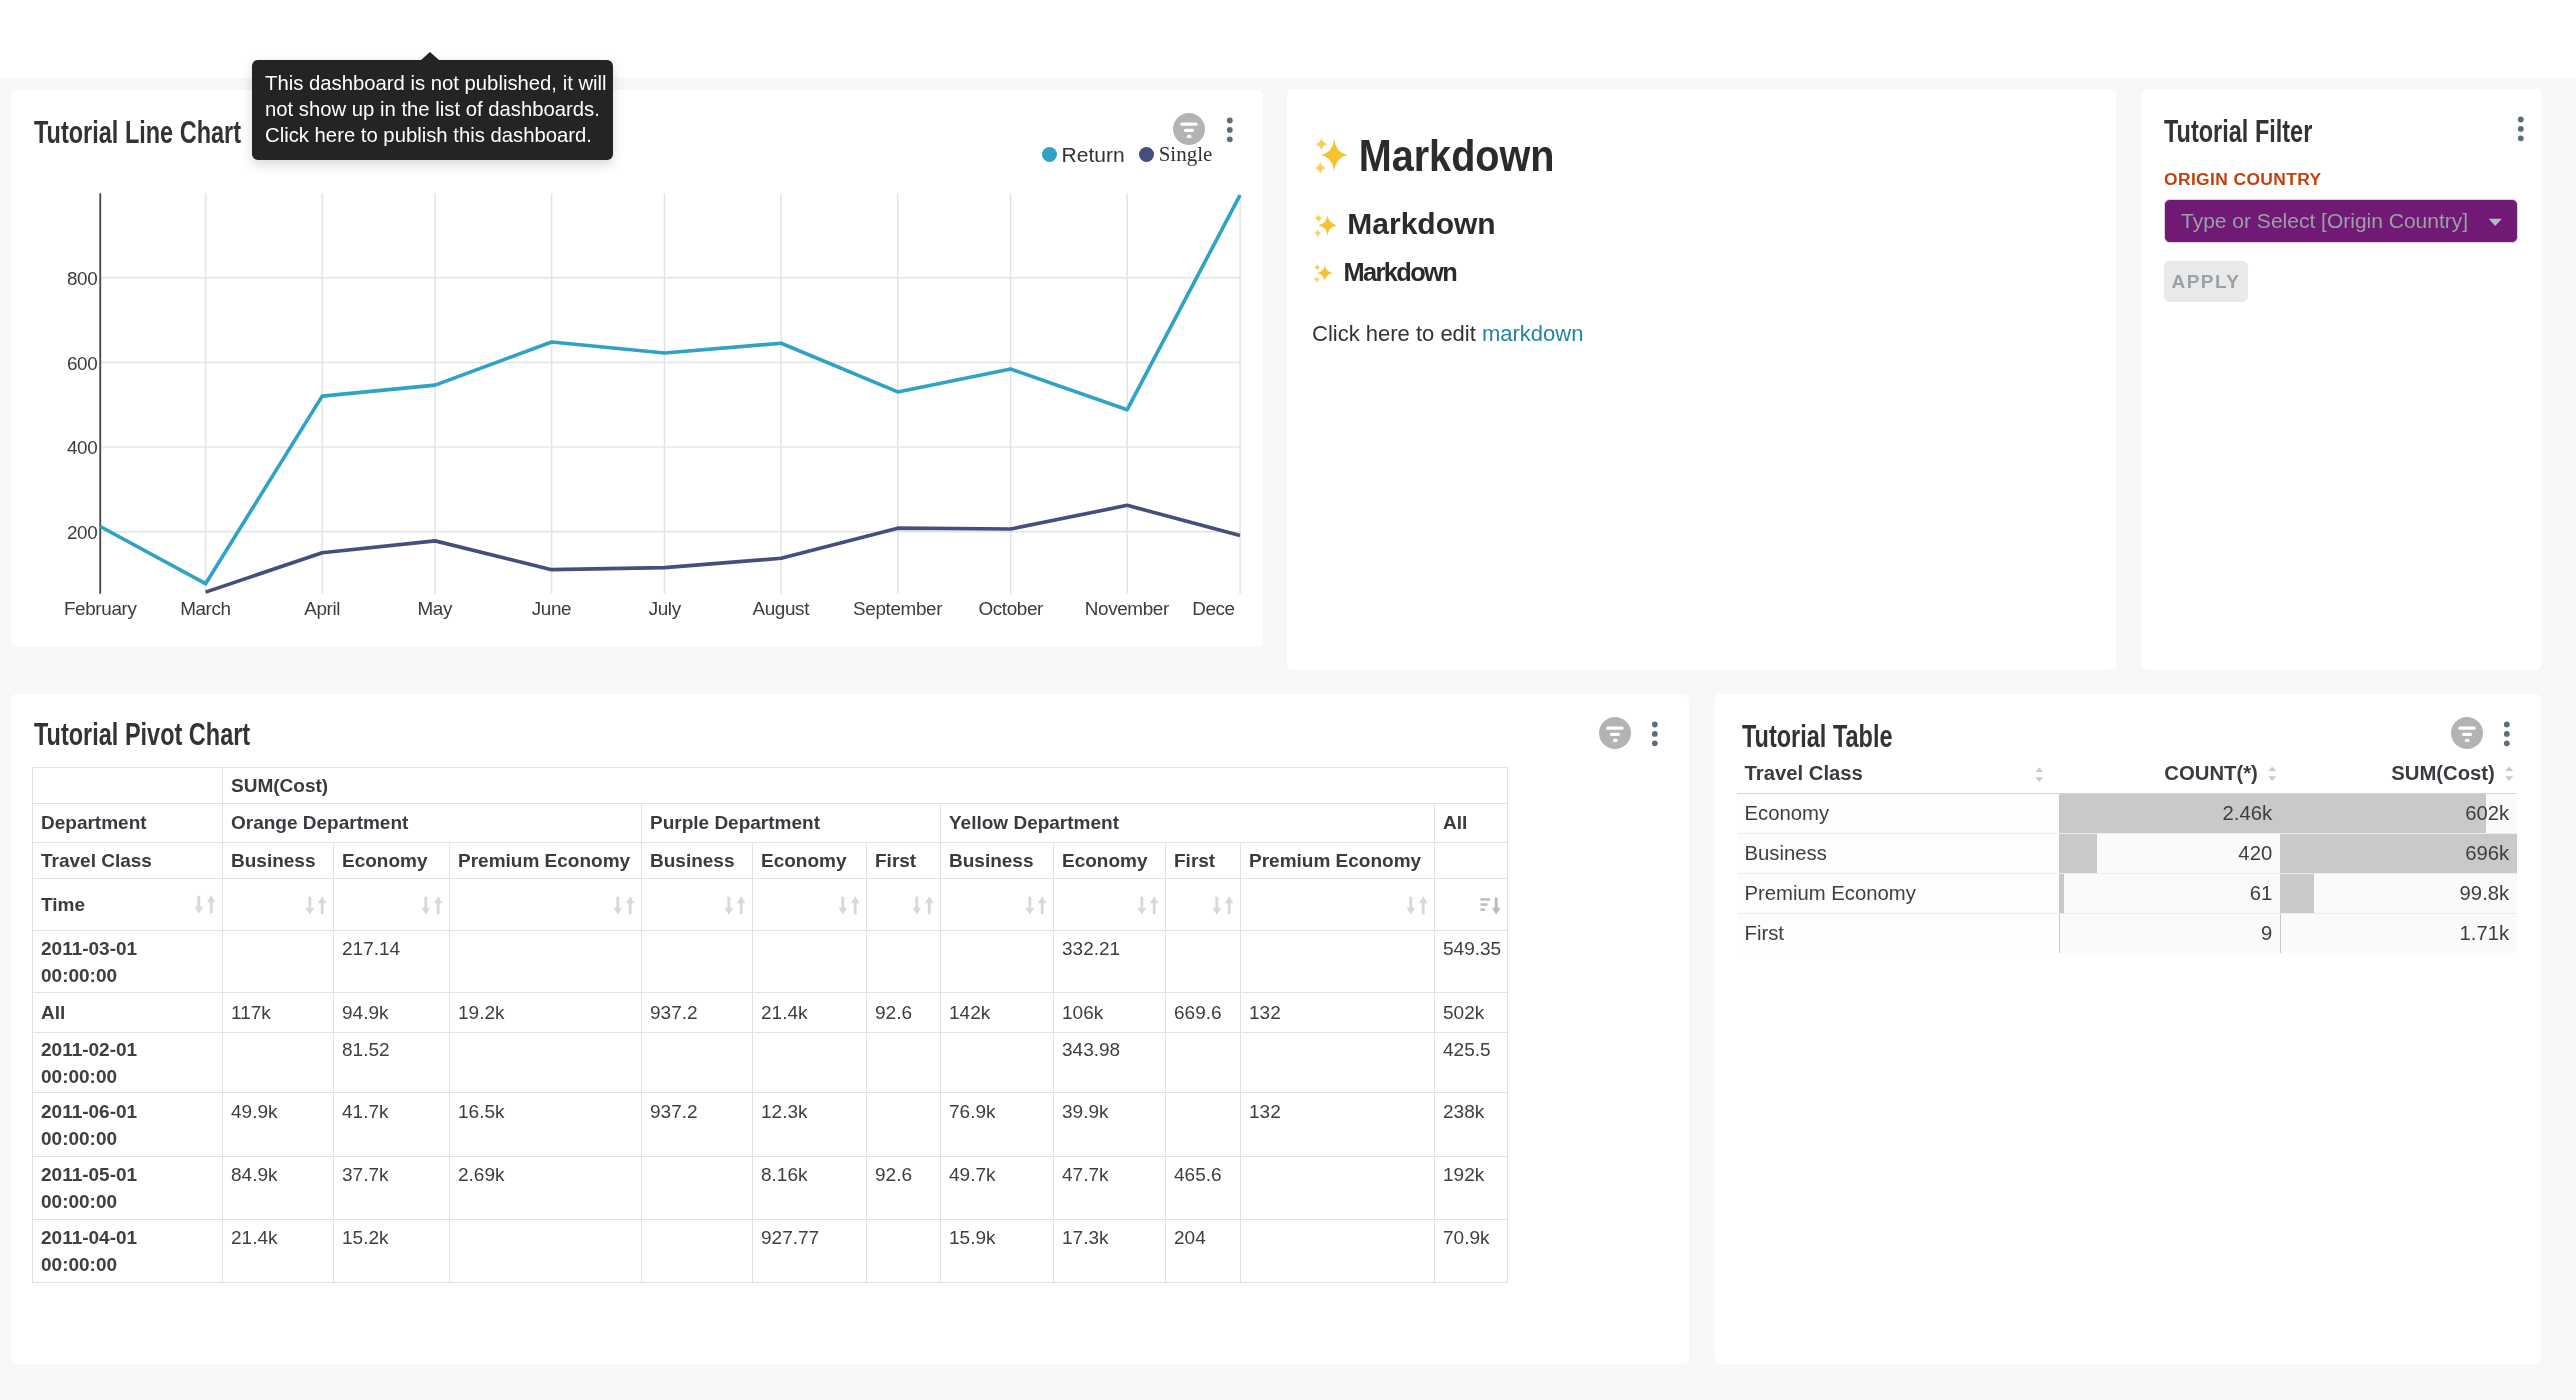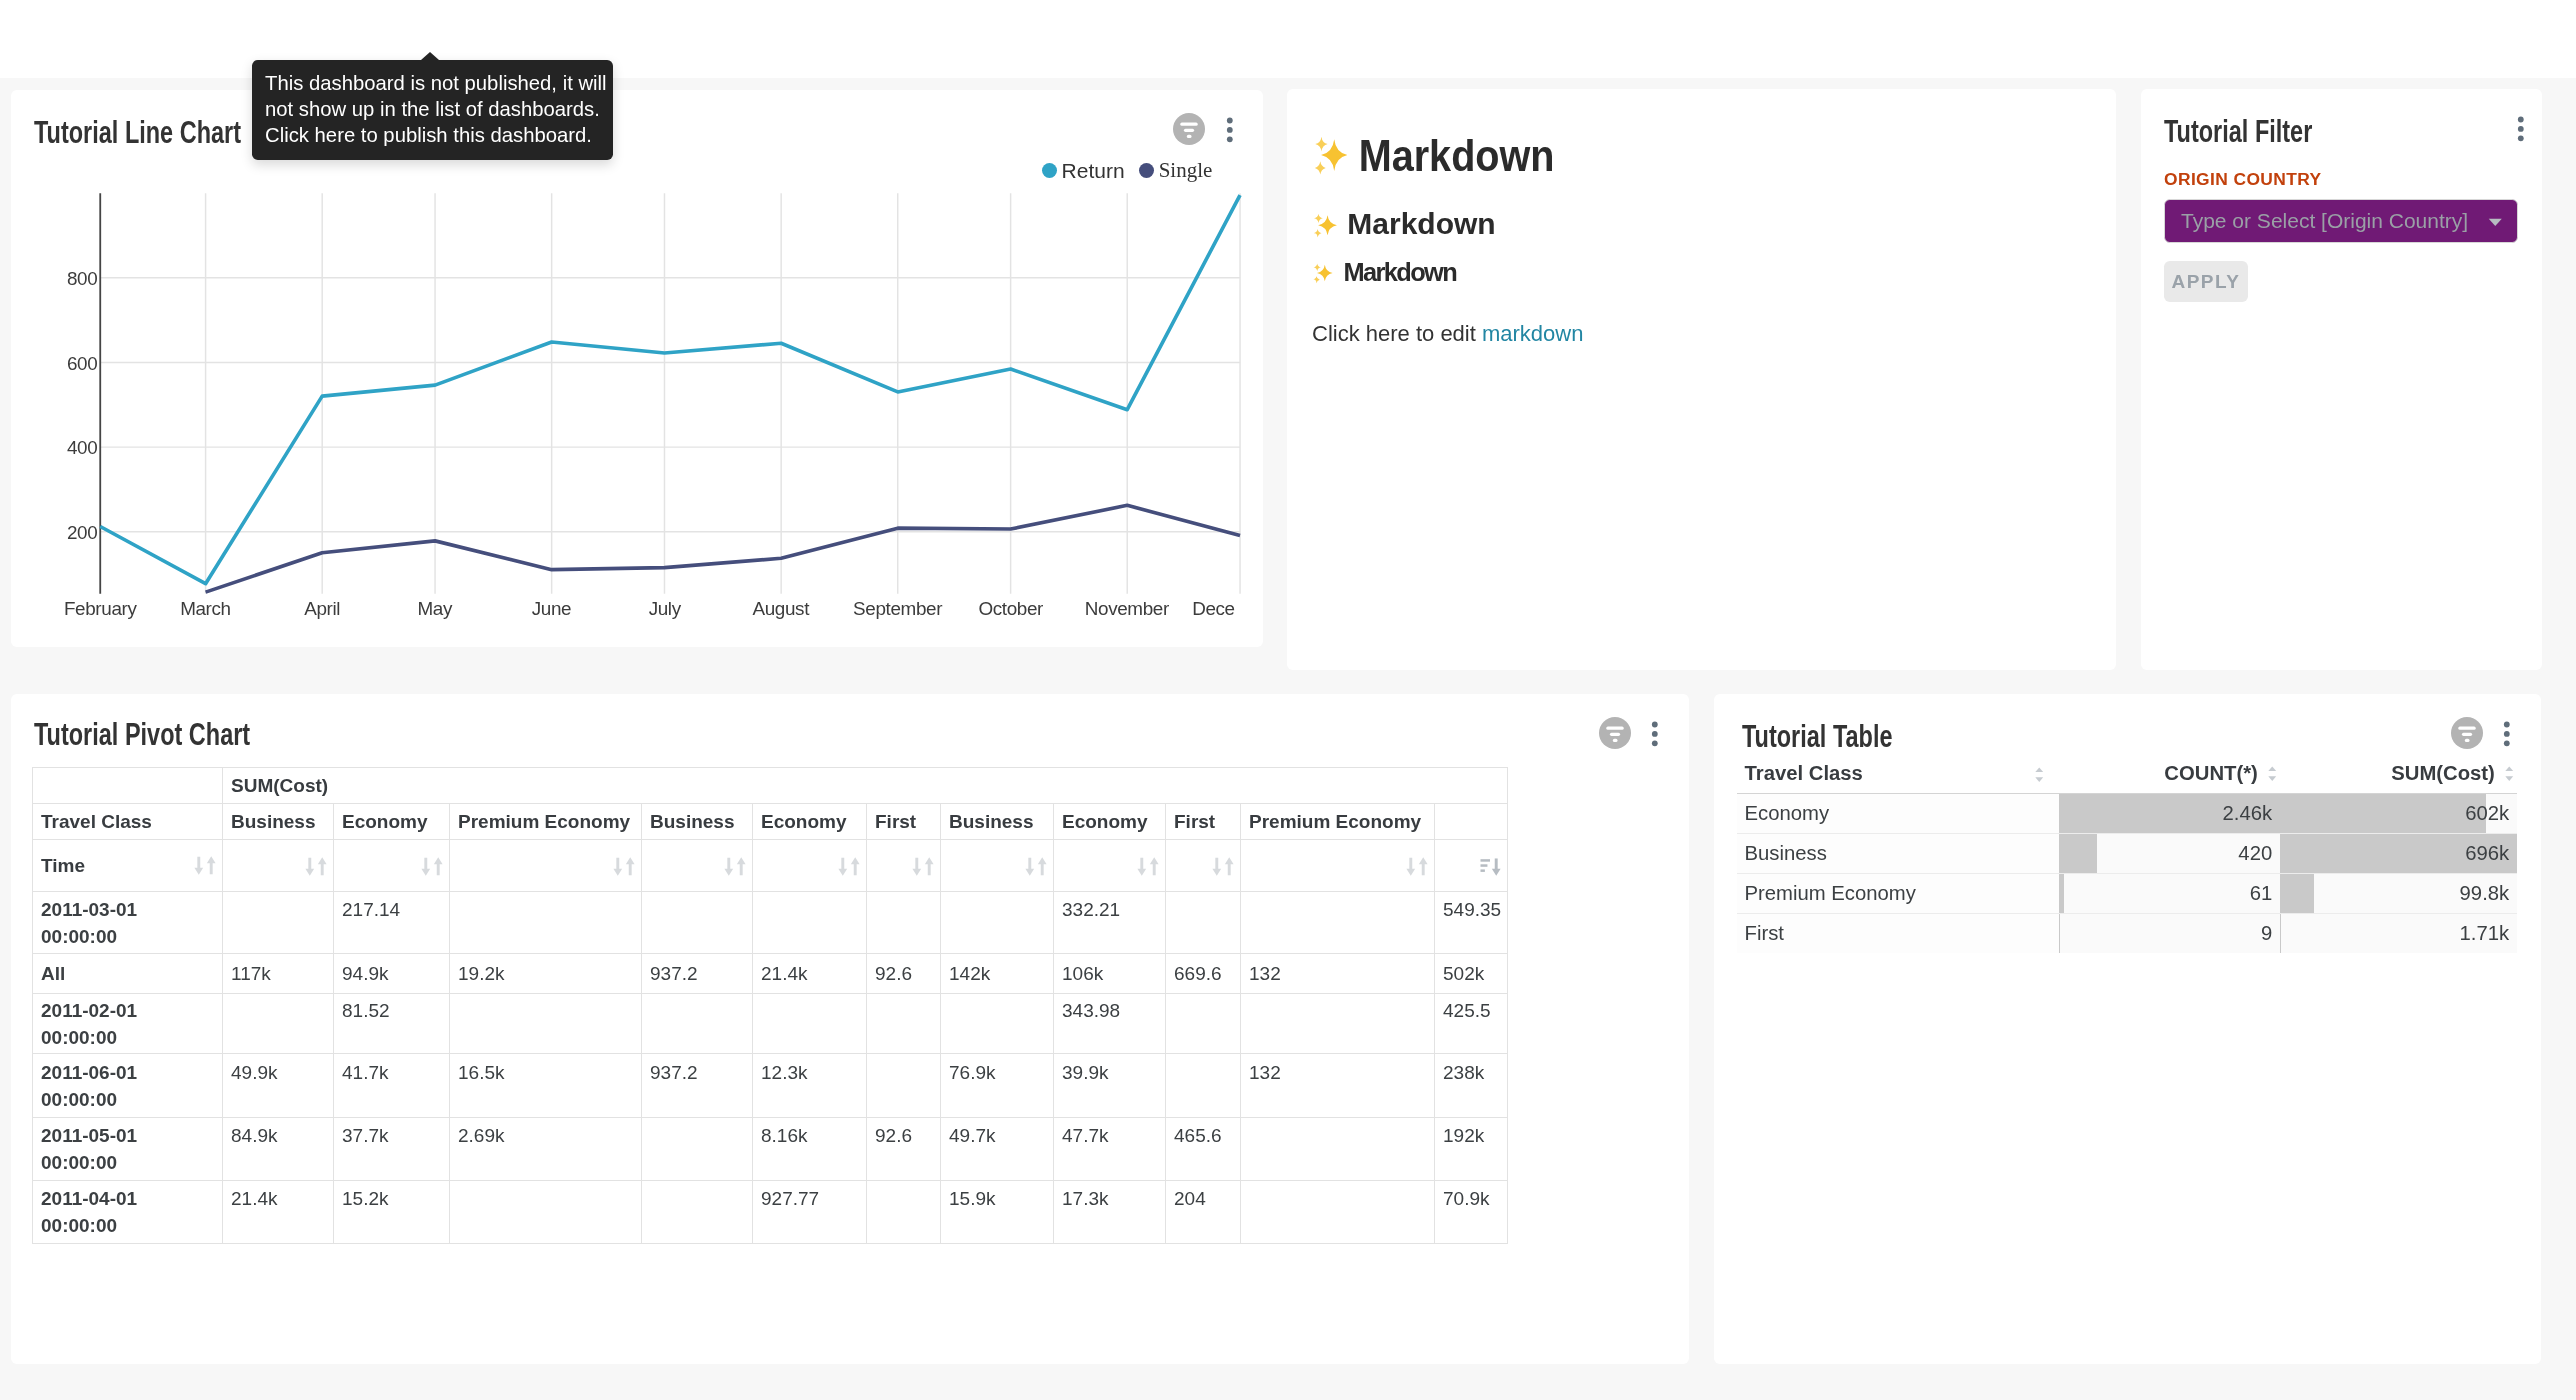--- a/index.html
+++ b/index.html
@@ -53,21 +53,21 @@
       <rect x="10" y="13" width="24" height="4.5" rx="2.2" fill="#fff"></rect>
       <rect x="15" y="21.5" width="14" height="4.5" rx="2.2" fill="#fff"></rect>
       <rect x="19" y="30" width="6.5" height="4.5" rx="2.2" fill="#fff"></rect>
     </svg>
     <svg class="abs kebab" style="left:1213px; top:26px;" width="11.6" height="51" viewBox="0 0 16 70">
       <circle cx="8" cy="6" r="4"></circle>
         <circle cx="8" cy="19" r="4"></circle>
         <circle cx="8" cy="32" r="4"></circle>
     </svg>
 
-    <div class="abs" style="left:1031px; top:68px; display:flex; align-items:center; font-size:21px; color:#333;">
+    <div class="abs" style="left:1031px; top:52px; display:flex; align-items:center; font-size:21px; color:#333;">
       <span style="width:15.2px;height:15.2px;border-radius:50%;background:#2fa3c6;display:inline-block;"></span>
         <span style="margin-left:4.4px;">Return</span>
       <span style="width:15.2px;height:15.2px;border-radius:50%;background:#454e7c;display:inline-block;margin-left:14.5px;"></span>
         <span style="margin-left:4.4px;font-family:Liberation Serif, serif;">Single</span>
     </div>
     <svg class="abs" style="left:0; top:0;" width="1245" height="557" viewBox="0 0 1716 767">
 
       <g stroke="#e3e3e3" stroke-width="2">
         <line x1="268.2" y1="142" x2="268.2" y2="694"></line>
         <line x1="428.9" y1="142" x2="428.9" y2="694"></line>
@@ -179,20 +179,27 @@
             <col style="width:112px">
             <col style="width:75px">
             <col style="width:194px">
             <col style="width:73px">
         </colgroup>
         <tbody>
             <tr class="r1">
               <th></th>
               <th colspan="11">SUM(Cost)</th>
             </tr>
+        <tr class="r2">
+              <th>Department</th>
+              <th colspan="3">Orange Department</th>
+              <th colspan="3">Purple Department</th>
+              <th colspan="4">Yellow Department</th>
+              <th>All</th>
+            </tr>
         <tr class="r3">
               <th>Travel Class</th>
               <th>Business</th>
               <th>Economy</th>
               <th>Premium Economy</th>
               <th>Business</th>
               <th>Economy</th>
               <th>First</th>
               <th>Business</th>
               <th>Economy</th>

